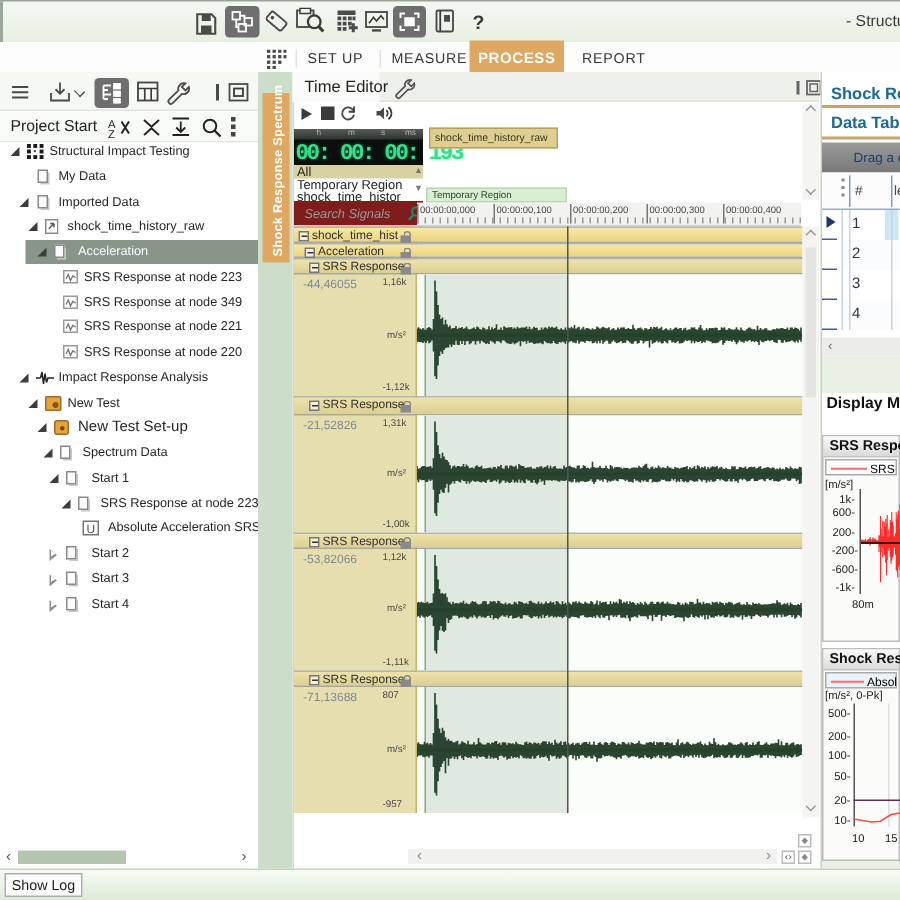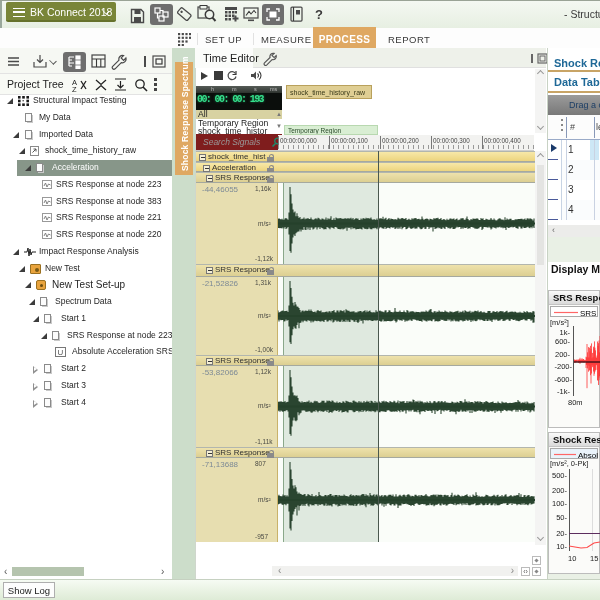--- a/index.html
+++ b/index.html
@@ -35,21 +35,21 @@
 #lscroll .thumb{position:absolute;left:12px;top:2px;width:72px;height:9px;background:#b5c4ae}
 #gstrip{position:absolute;left:172px;top:48px;width:23px;height:531px;background:#ccddca}
 #otab{position:absolute;left:175px;top:62px;width:18px;height:113px;background:#DFA862;color:#fff;font-weight:bold;font-size:8.5px}
 #otab span{position:absolute;left:4.5px;top:109px;transform-origin:0 0;transform:rotate(-90deg);white-space:nowrap;letter-spacing:.2px}
 #center{position:absolute;left:195px;top:48px;width:351px;height:531px;background:#fff;border-left:1px solid #cfd6cc}
 #chead{position:absolute;left:195px;top:48px;width:351px;height:20px;background:#eef1ea;border-bottom:1px solid #e0e0e0}
 #chead .t{position:absolute;left:8px;top:4px;font-size:11px;color:#222}
 #ctools{position:absolute;left:195px;top:68px;width:90px;height:17px}
 #clock{position:absolute;left:196px;top:86px;width:86px;height:24px;background:#0b0e0c}
 #clock .hdr{position:absolute;left:0;top:0;width:86px;height:6.5px;background:linear-gradient(#565c57,#2e332f);font-size:5.5px;color:#b5b5b5;line-height:6px}
-#clock .dig{position:absolute;left:1px;top:8px;font-family:"Liberation Mono",monospace;font-weight:bold;font-size:10px;color:#35df8c;letter-spacing:-1.6px;text-shadow:0 0 2.5px rgba(40,220,130,.55);white-space:pre}
+#clock .dig{position:absolute;left:1px;top:8px;font-family:"Liberation Mono",monospace;font-weight:bold;font-size:15px;color:#35df8c;letter-spacing:-1.6px;text-shadow:0 0 2.5px rgba(40,220,130,.55);white-space:pre}
 #siglist{position:absolute;left:196px;top:110px;width:86px;height:25px;background:#fff;overflow:hidden}
 #siglist .r{height:8.6px;font-size:8.6px;line-height:9.2px;color:#222;padding-left:2px;white-space:nowrap}
 #siglist .r.on{background:#d8d2a2}
 #search{position:absolute;left:196px;top:134px;width:86px;height:17px;background:#7f1d1d;border-bottom:1px solid #ccc}
 #search .ph{position:absolute;left:7px;top:3px;font-style:italic;font-size:8.5px;color:#999}
 #chip{position:absolute;left:286px;top:85px;width:86px;height:14px;background:#DFCE93;border:1px solid #b9a15c;font-size:7px;color:#3a3a1a;padding:2.5px 0 0 3px;white-space:nowrap;overflow:hidden}
 #tregion{position:absolute;left:284px;top:125px;width:94px;height:10px;background:#d9eed3;border:1px solid #b8d8b0;font-size:6.5px;color:#2a4a2a;padding:1px 0 0 3px;white-space:nowrap;overflow:hidden}
 #taxis{position:absolute;left:278px;top:135px;width:256px;height:16px;background:#f2f2f0;border-bottom:1px solid #cfcfcf}
 #labelcol{position:absolute;left:196px;top:151px;width:82px;height:391px;background:#E7DEB0;border-right:1px solid #c9b26a}
 .band{position:absolute;left:196px;width:339px;background:linear-gradient(#f7e8a8,#ecd47e);border-top:1px solid #b2b6ae;border-bottom:1px solid #a5a99f}
@@ -80,25 +80,20 @@
 #dispman{position:absolute;left:551px;top:263px;font-size:10.5px;font-weight:bold;color:#111;white-space:nowrap}
 .chpanel{position:absolute;left:548px;width:52px;background:#fbfbf9;border:1px solid #bcbcbc}
 .chpanel .hd{position:relative;height:14px;background:linear-gradient(#fafafa,#dadada);border-bottom:1px solid #c4c4c4;font-size:9.5px;font-weight:bold;color:#111;padding:1px 0 0 4px;white-space:nowrap}
 .chpanel .lg{position:relative;height:11px;background:#fff;border:1px solid #aaa;margin:1px;font-size:8px;color:#222;white-space:nowrap}
 .axlab{position:absolute;font-size:7.5px;color:#222;white-space:nowrap}
 #statusbar{position:absolute;left:0;top:579px;width:600px;height:21px;background:linear-gradient(#f6fbf3,#deebd6);border-top:1px solid #c6d1c1}
 #showlog{position:absolute;left:3px;top:2px;width:52px;height:16px;background:#fdfdfd;border:1px solid #aeaeae;font-size:9.5px;color:#222;text-align:center;padding-top:2px}
 </style></head><body>
 <div id="topbar">
     <div class="abs" style="left:0;top:0;width:2px;height:27px;background:#9aa89c"></div>
- <div id="appbtn">
-      <span class="ham"></span>
-      <span class="t">BK Connect 2018</span>
-      <span class="chev"></span>
-    </div>
  <svg class="abs" style="left:130px;top:7px" width="15" height="16">
       <path d="M1.5 1.5 H11 L13.5 4 V14.5 H1.5 Z" fill="none" stroke="#4a4a4a" stroke-width="1.4"></path>
       <rect x="4" y="9" width="7" height="5" fill="#4a4a4a"></rect>
       <rect x="4.5" y="2" width="6" height="4" fill="#4a4a4a"></rect>
     </svg>
  <div class="hlbtn" style="left:150px;top:3px;width:23px;height:21px"></div>
  <svg class="abs" style="left:154px;top:6px" width="16" height="15">
       <g stroke="#fff" fill="none" stroke-width="1.2">
         <rect x="1" y="1" width="5" height="5"></rect>
         <rect x="9" y="5" width="5" height="5"></rect>
@@ -205,21 +200,21 @@
  <svg class="abs" style="left:111px;top:6px" width="17" height="17">
       <path d="M12.6 1.6 a3.7 3.7 0 0 0 -4.6 4.6 L1.7 12.4 a1.7 1.7 0 0 0 2.4 2.4 L10.3 8.6 a3.7 3.7 0 0 0 4.6 -4.6 L12.6 6.3 10.2 3.9 Z" fill="none" stroke="#4a4a4a" stroke-width="1.2"></path>
     </svg>
  <div class="abs" style="left:144px;top:8px;width:2px;height:11px;background:#4a4a4a"></div>
  <svg class="abs" style="left:152px;top:7px" width="14" height="13">
       <rect x="1" y="1" width="12" height="11" fill="none" stroke="#4a4a4a" stroke-width="1.2"></rect>
       <rect x="4" y="4" width="6" height="5" fill="none" stroke="#3a3a3a" stroke-width="1.2"></rect>
     </svg>
 </div>
 <div id="lhdr">
- <span class="t">Project Tree</span>
+ <span class="t">Project Start</span>
  <svg class="abs" style="left:72px;top:4px" width="17" height="14">
       <text x="0" y="7" font-size="7.5" fill="#222">A</text>
       <text x="0" y="14" font-size="7.5" fill="#222">Z</text>
       <path d="M9 3 L14 11 M14 3 L9 11" stroke="#222" stroke-width="1.3"></path>
     </svg>
  <svg class="abs" style="left:95px;top:5px" width="13" height="12">
       <path d="M1 1 L6 5.5 L11 1 M1 11 L6 6.5 L11 11" fill="none" stroke="#222" stroke-width="1.3"></path>
     </svg>
  <svg class="abs" style="left:114px;top:4px" width="13" height="13">
       <path d="M1 1 H12 M1 12 H12 M6.5 3 V10 M3.5 7 L6.5 10 L9.5 7" fill="none" stroke="#222" stroke-width="1.2"></path>
@@ -267,21 +262,21 @@
     <svg width="9" height="8">
       <path d="M1 5 L2.5 2 L4 6 L5.5 3 L7.5 4" stroke="#777" fill="none" stroke-width="0.9"></path>
     </svg>
   </span>
 <div class="abs" style="left:56px;top:179px;font-size:8.5px;color:#262626;white-space:nowrap">SRS Response at node 223</div>
 <span class="wfi" style="left:42px;top:197px">
     <svg width="9" height="8">
       <path d="M1 5 L2.5 2 L4 6 L5.5 3 L7.5 4" stroke="#777" fill="none" stroke-width="0.9"></path>
     </svg>
   </span>
-<div class="abs" style="left:56px;top:196px;font-size:8.5px;color:#262626;white-space:nowrap">SRS Response at node 383</div>
+<div class="abs" style="left:56px;top:196px;font-size:8.5px;color:#262626;white-space:nowrap">SRS Response at node 349</div>
 <span class="wfi" style="left:42px;top:213px">
     <svg width="9" height="8">
       <path d="M1 5 L2.5 2 L4 6 L5.5 3 L7.5 4" stroke="#777" fill="none" stroke-width="0.9"></path>
     </svg>
   </span>
 <div class="abs" style="left:56px;top:212px;font-size:8.5px;color:#262626;white-space:nowrap">SRS Response at node 221</div>
 <span class="wfi" style="left:42px;top:230px">
     <svg width="9" height="8">
       <path d="M1 5 L2.5 2 L4 6 L5.5 3 L7.5 4" stroke="#777" fill="none" stroke-width="0.9"></path>
     </svg>

